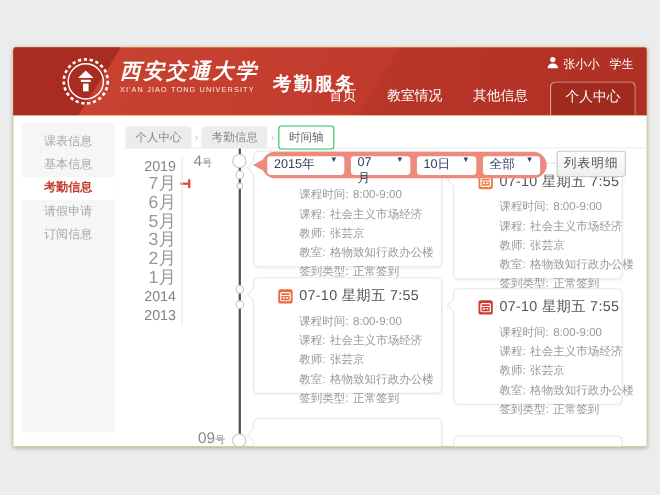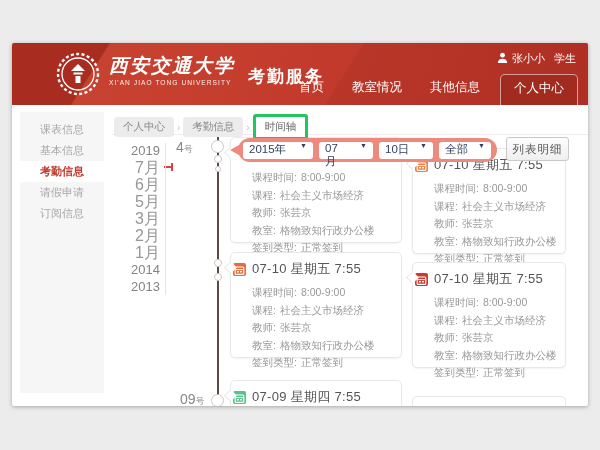--- a/index.html
+++ b/index.html
@@ -27,21 +27,21 @@
 
   
   .content{position:relative;height:301px;background:#fff;overflow:hidden;}
 
   .sidepanel{position:absolute;left:8px;top:7px;width:84px;height:281px;background:#f6f6f6;padding-top:7px;box-sizing:border-box;}
   .side-item{height:21px;line-height:21px;text-align:center;font-size:11px;color:#a8a8a8;cursor:pointer;}
   .side-item.active{background:#fff;color:#c0392b;font-weight:bold;}
 
   .breadcrumb{position:absolute;left:102px;top:9px;display:flex;align-items:center;font-size:10.5px;z-index:2;}
   .bc-item{padding:3px 9px;border-radius:3px;background:#ececec;color:#888;cursor:pointer;white-space:nowrap;}
-  .bc-item.current{background:#fff;border:3px solid #22c55e;color:#666;}
+  .bc-item.current{background:#fff;border:1px solid #22c55e;color:#666;}
   .bc-sep{color:#c5c5c5;margin:0 3px;font-size:10px;}
   .bc-line{position:absolute;left:100px;right:0;top:29px;height:1px;background:#ededed;}
 
   .years{position:absolute;left:102px;top:37px;width:46px;text-align:right;}
   .yr{font-size:13px;color:#848484;line-height:17px;cursor:pointer;position:relative;}
   .yr.month{font-size:16px;color:#979797;}
   .tick{position:absolute;right:-12px;top:7px;width:8px;height:2px;background:#d9453a;}
   .tick::after{content:"";position:absolute;right:-1px;top:-3px;width:2px;height:8px;background:#d9453a;}
   .years-sep{position:absolute;left:153px;top:38px;width:1px;height:152px;background:#e4e4e4;}
 
@@ -54,21 +54,21 @@
   .dot-e{left:202px;top:168px;width:8px;height:8px;}
   .dot-f{left:199px;top:289px;width:13px;height:13px;}
 
   .day{position:absolute;color:#888;white-space:nowrap;}
   .day .n{font-size:14px;}
   .day .suf{font-size:9px;}
   .day1{left:164px;top:33px;}
   .day2{left:168px;top:285px;text-align:right;}
 
   .card{position:absolute;background:#fff;border:1px solid #e8e8e8;border-radius:5px;
-        box-shadow:0 1px 2px rgba(0,0,0,.05);padding:8px 2px;box-sizing:border-box;z-index:1;}
+        box-shadow:0 1px 2px rgba(0,0,0,.05);padding:8px 22px;box-sizing:border-box;z-index:1;}
   .card .arrow{position:absolute;left:-5px;top:10px;width:8px;height:8px;background:#fff;
         border-left:1px solid #e8e8e8;border-bottom:1px solid #e8e8e8;transform:rotate(45deg);}
   .chead{display:flex;align-items:center;gap:6px;height:16px;}
   .cicon{width:13px;height:13px;border-radius:2px;flex:0 0 13px;background:#ee7540;}
   .ctitle{font-size:13px;color:#555;letter-spacing:.3px;white-space:nowrap;}
   .cbody{margin:7px 0 0 19px;}
   .dl{font-size:10.5px;color:#999;line-height:17.5px;white-space:nowrap;}
   .dlab{margin-right:4px;}
   .c0{left:218px;top:32px;width:172px;height:106px;}
   .c1{left:400px;top:43px;width:154px;height:106px;}
@@ -255,31 +255,20 @@
           <div class="dl"><span class="dlab">课程时间:</span><span>8:00-9:00</span></div>
           <div class="dl"><span class="dlab">课程:</span><span>社会主义市场经济</span></div>
           <div class="dl"><span class="dlab">教师:</span><span>张芸京</span></div>
           <div class="dl"><span class="dlab">教室:</span><span>格物致知行政办公楼</span></div>
           <div class="dl"><span class="dlab">签到类型:</span><span>正常签到</span></div>
         </div>
       </div>
 
       <div class="card c4">
         <div class="arrow"></div>
-        <div class="chead">
-          <span class="cicon" style="background-color: rgb(88, 194, 140);">
-            <svg width="13" height="13" viewBox="0 0 13 13">
-                <rect x="2.2" y="3" width="8.6" height="7.4" rx="1" fill="none" stroke="#fff" stroke-width="1.1"></rect>
-                <line x1="2.2" y1="5.6" x2="10.8" y2="5.6" stroke="#fff" stroke-width="1"></line>
-                <rect x="4" y="7" width="2" height="1.4" fill="#fff"></rect>
-                <rect x="7" y="7" width="2" height="1.4" fill="#fff"></rect>
-              </svg>
-          </span>
-          <span class="ctitle">07-09 星期四 7:55</span>
-        </div>
       </div>
 
       <div class="card c5"></div>
 
       <div class="filterbar" style="background-color: rgb(238, 138, 125);">
         <div class="ftip"></div>
         <div class="fsel w1">
           <span>2015年</span>
             <span class="fchev">▼</span>
         </div>

